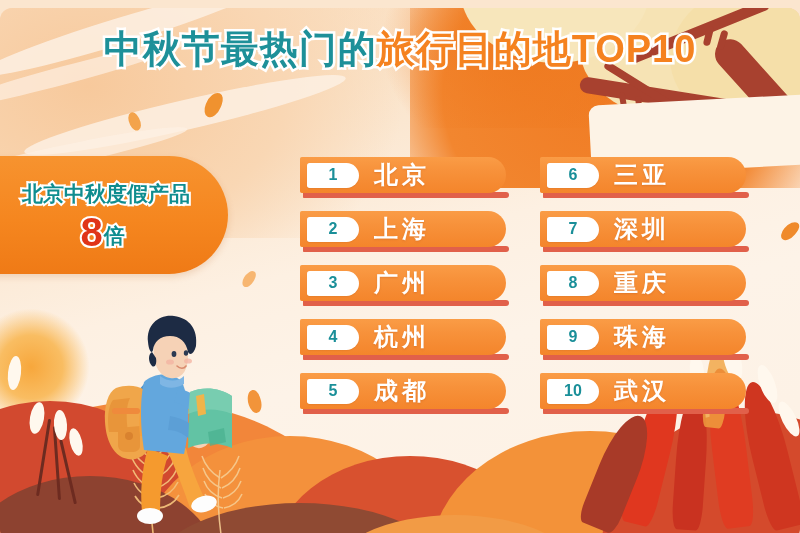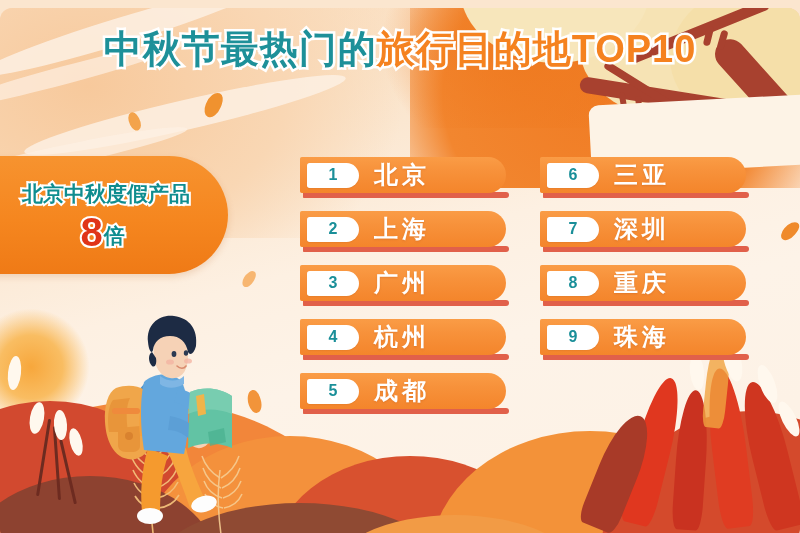--- a/index.html
+++ b/index.html
@@ -391,16 +391,22 @@
         <span class="rank-city">珠海</span>
       </div>
     </div>
 
     <div class="rank-item">
       <div class="rank-card">
         <span class="rank-num">5</span>
         <span class="rank-city">成都</span>
       </div>
     </div>
+    <div class="rank-item">
+      <div class="rank-card">
+        <span class="rank-num">10</span>
+        <span class="rank-city">武汉</span>
+      </div>
+    </div>
   </div>
 
 
 </div>
 
 </body></html>

